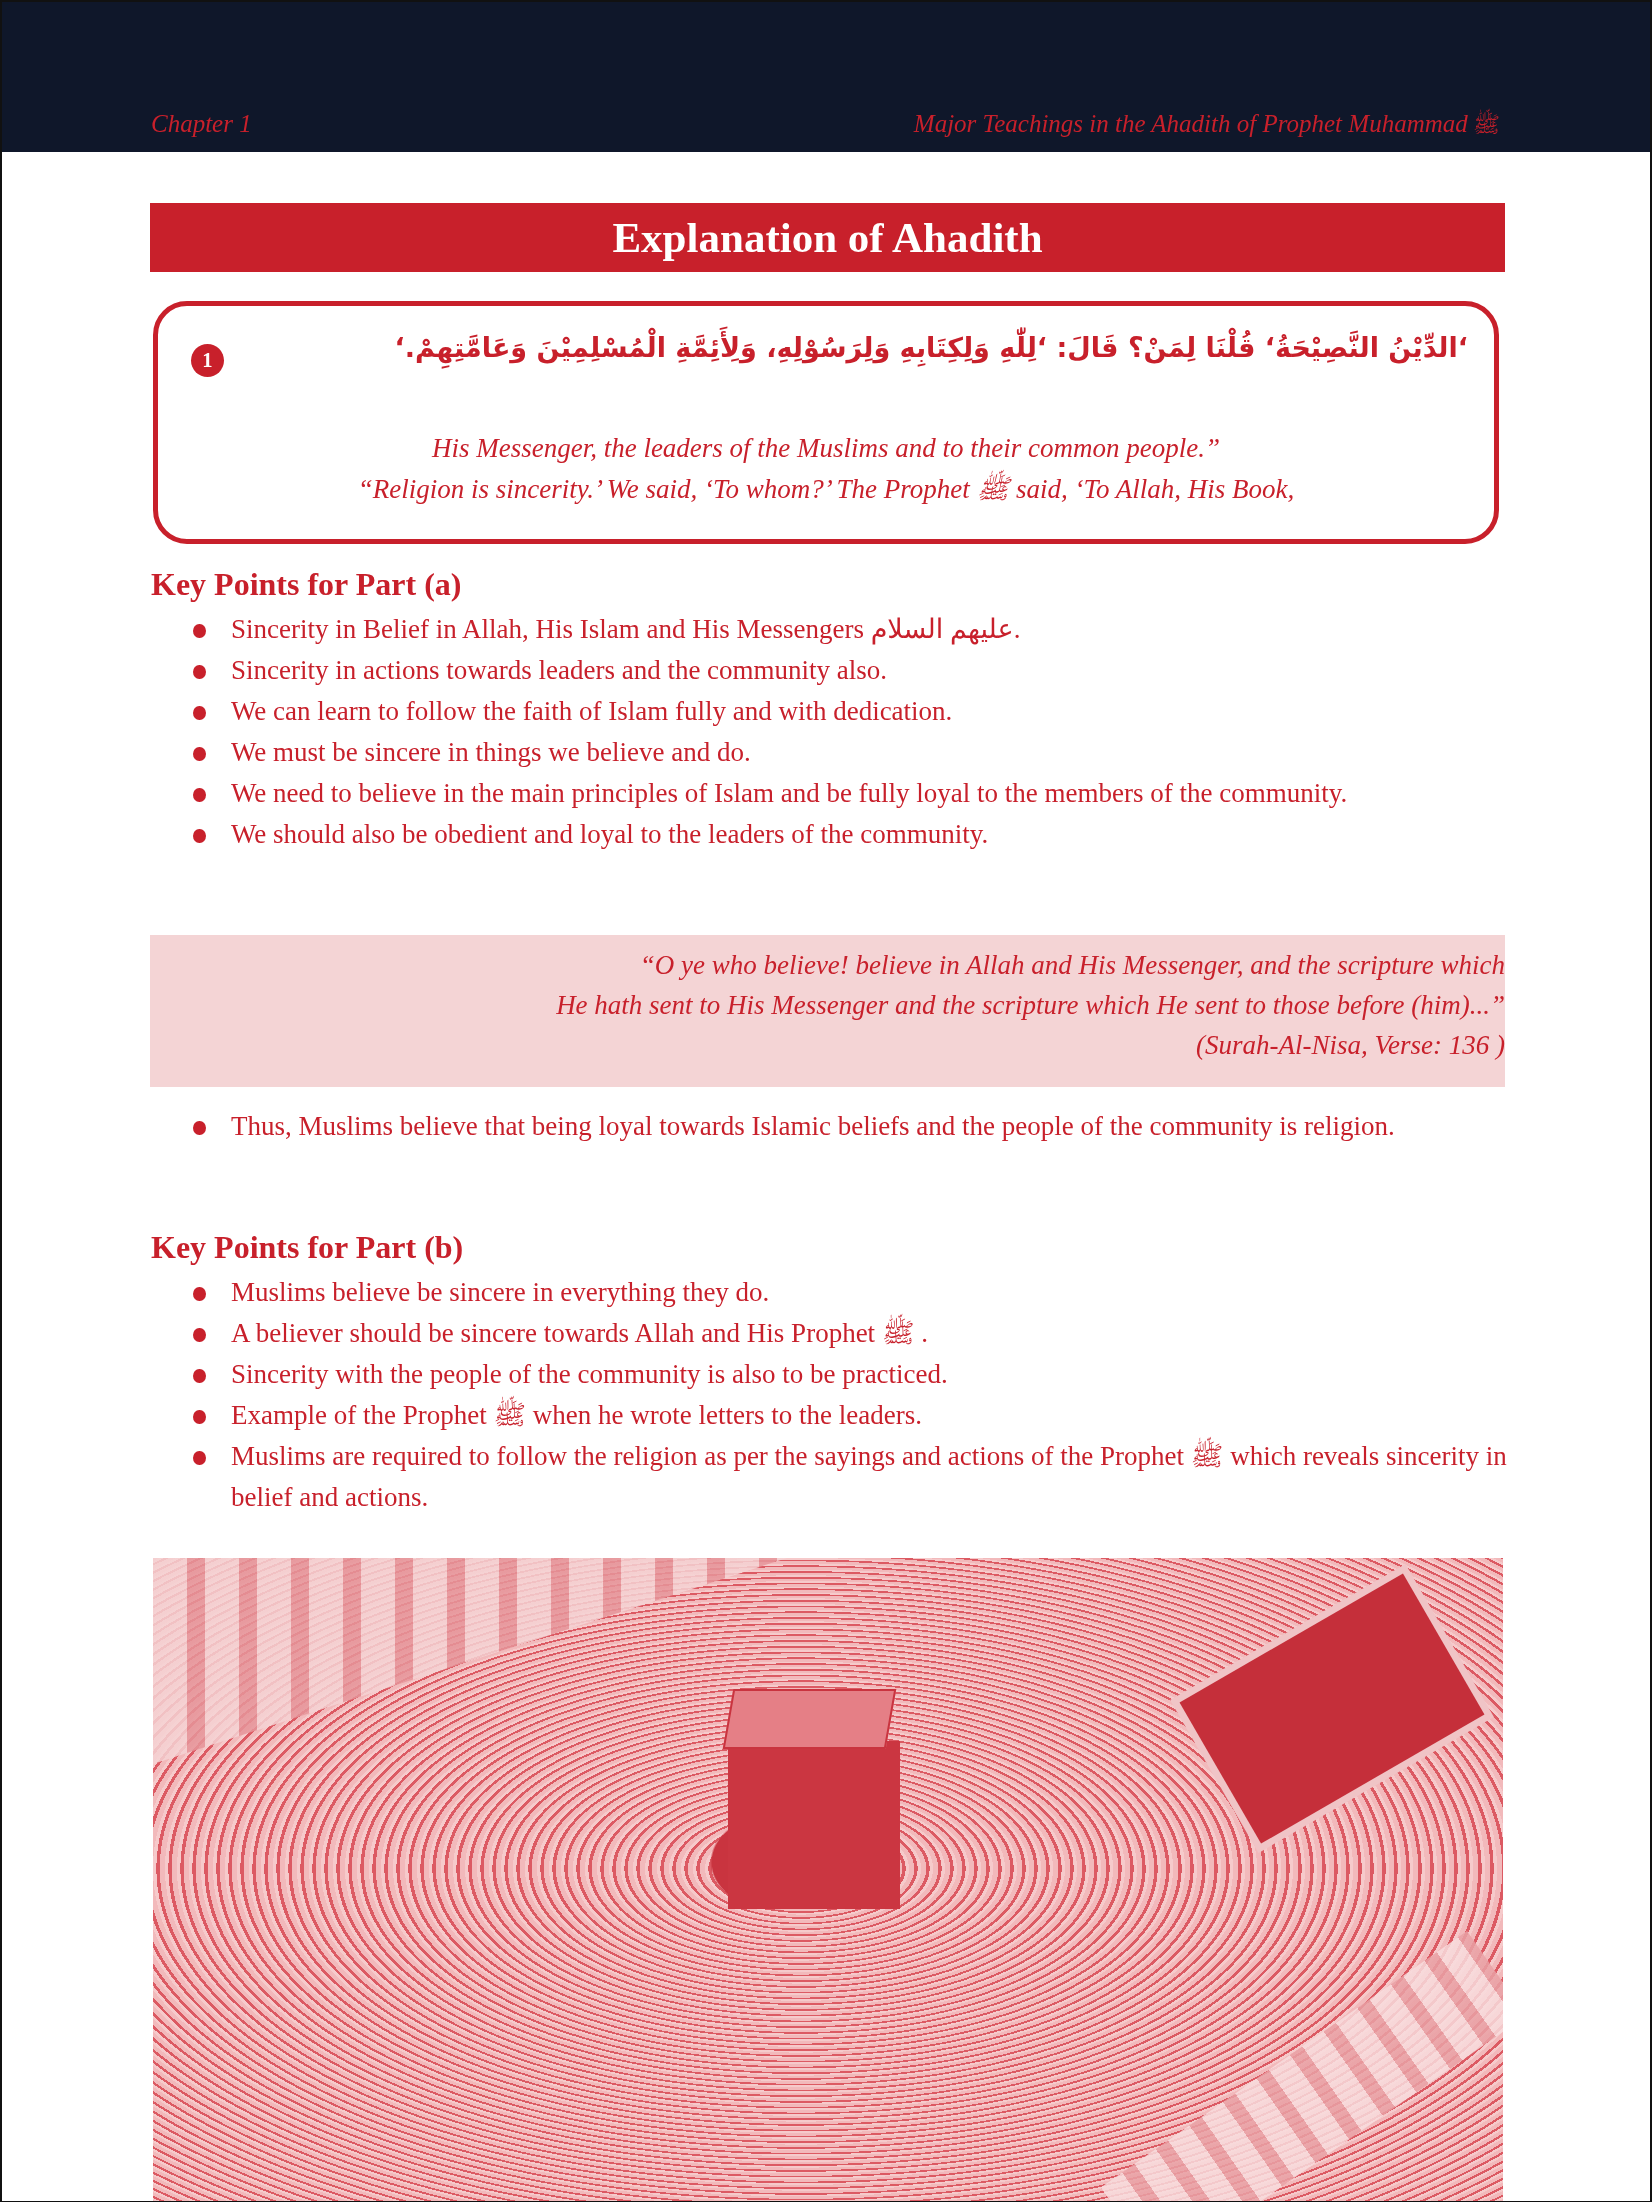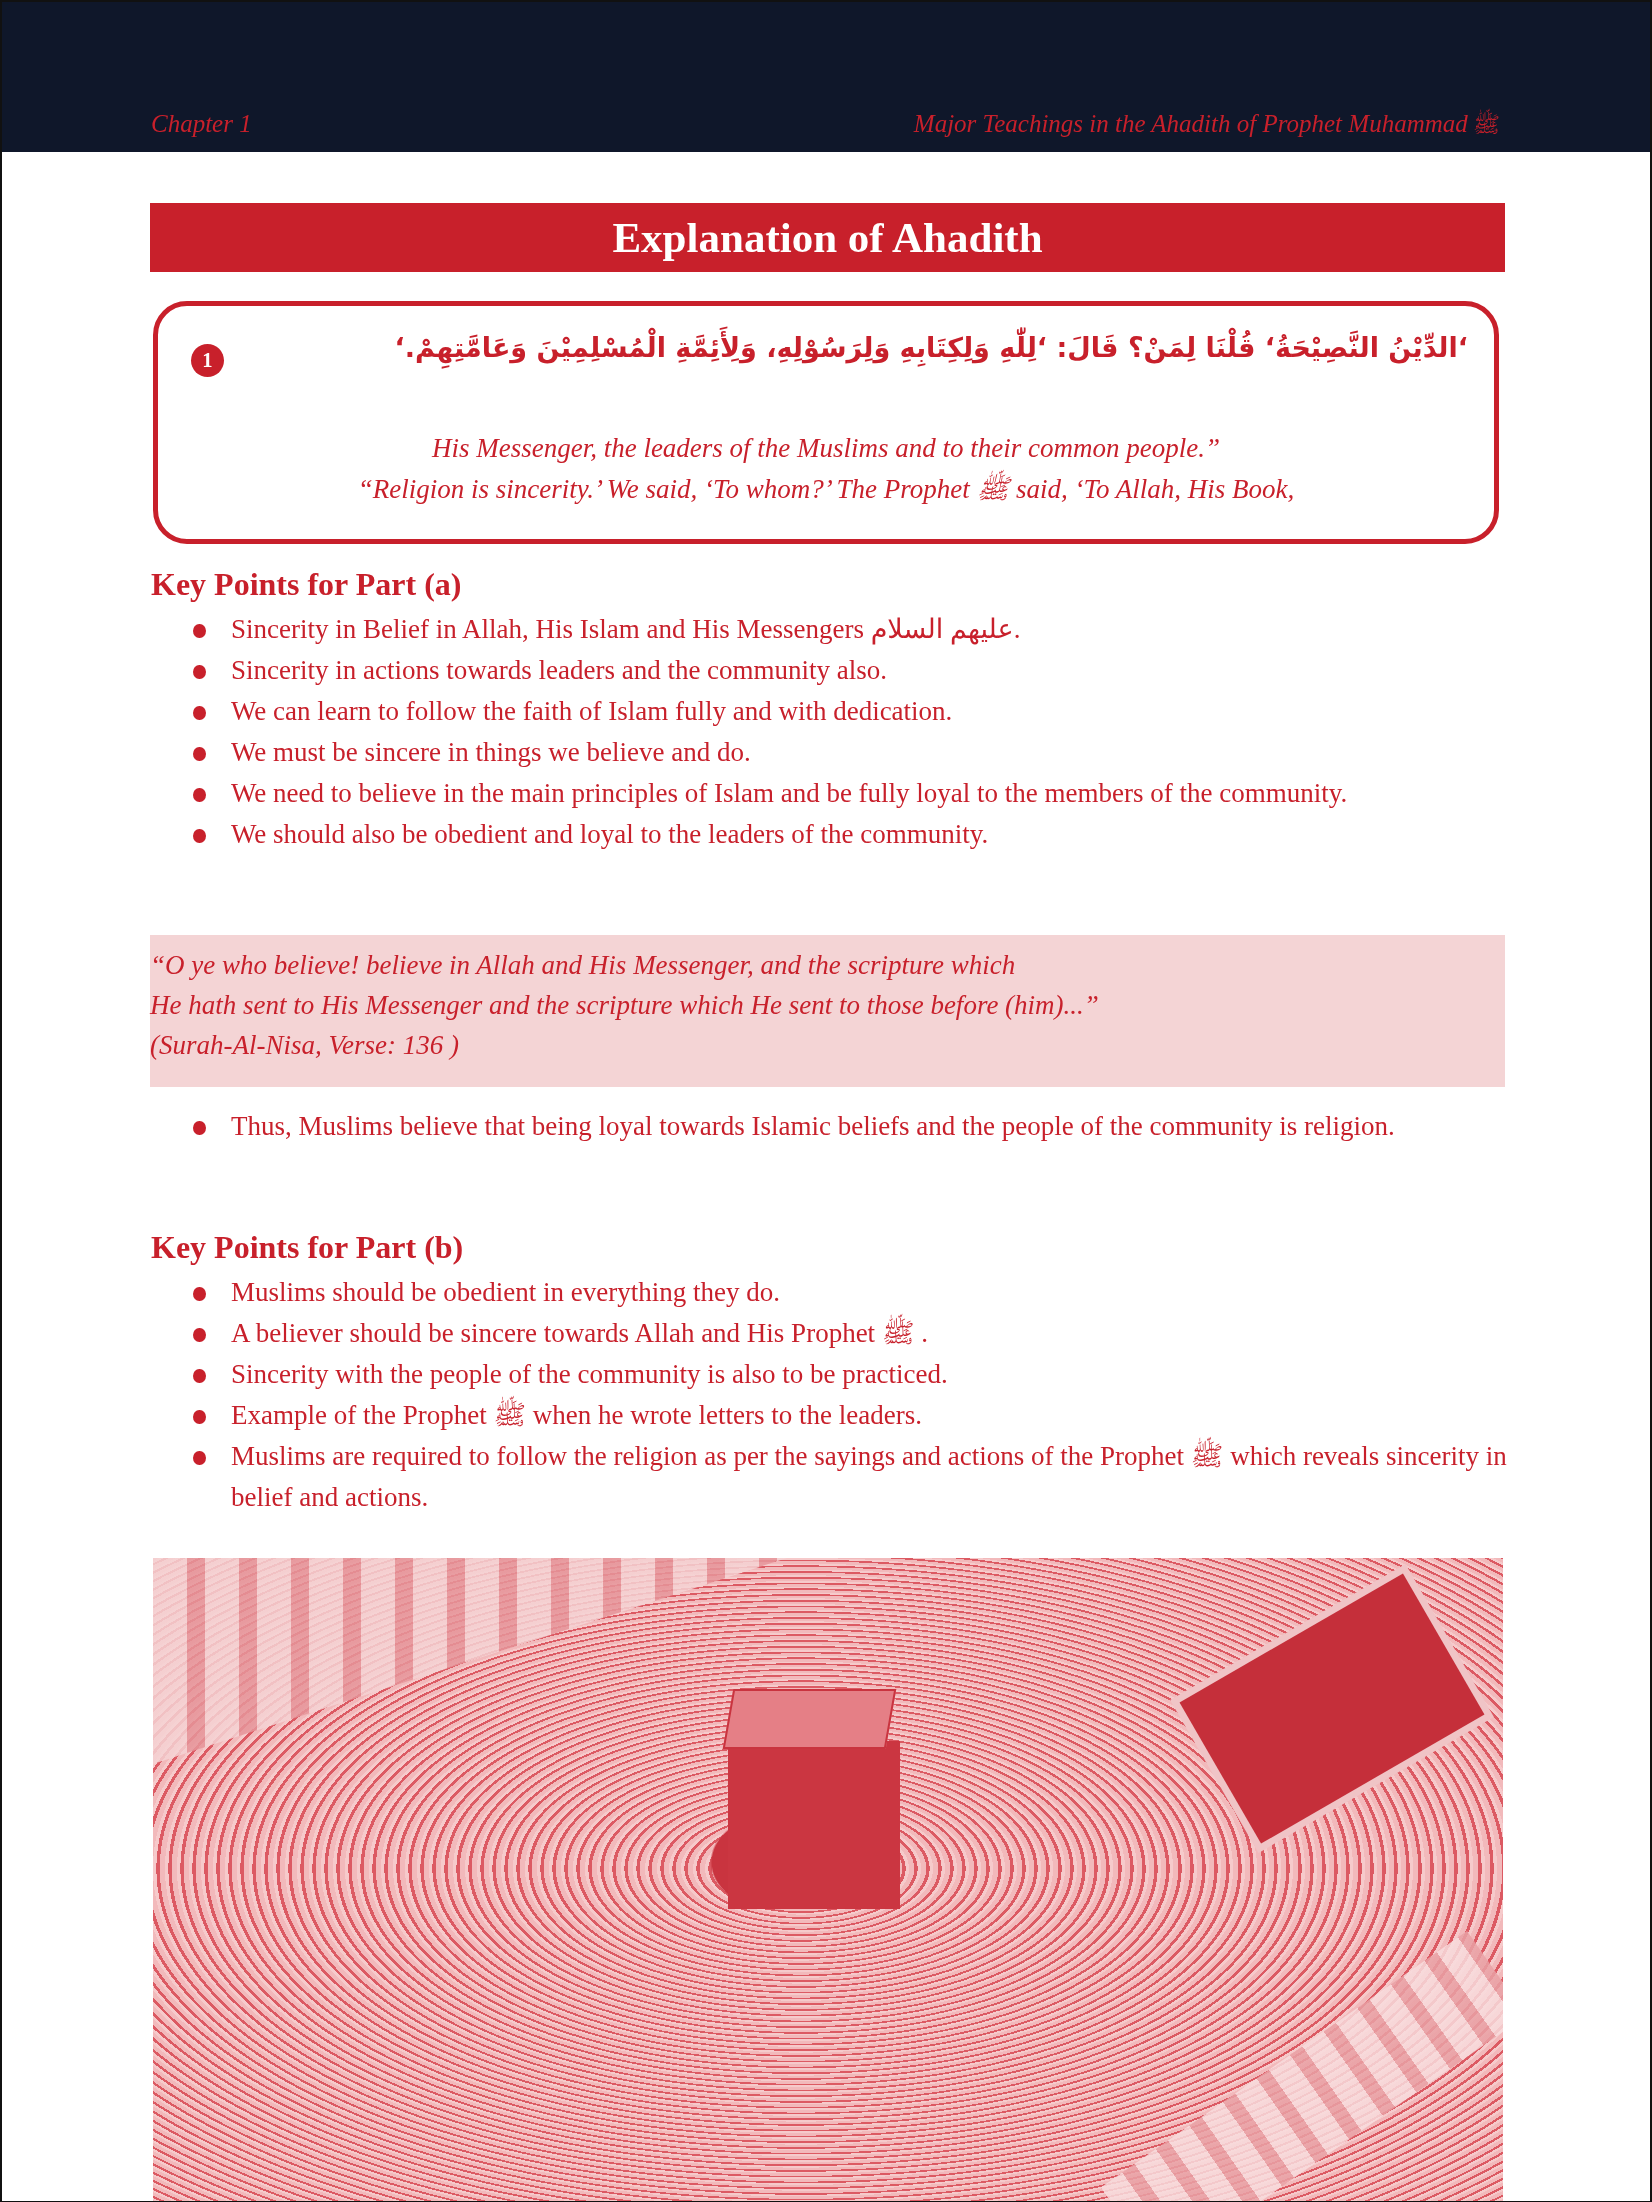--- a/index.html
+++ b/index.html
@@ -64,21 +64,21 @@
   }
   ul.bullets li {
     position: relative; padding-left: 38px; font-size: 27px; line-height: 41px; color: #c8202b;
   }
   ul.bullets li .dot {
     position: absolute; left: 0; top: 14.6px; width: 13px; height: 14.6px; border-radius: 50%;
     background: #c8202b;
   }
   .quote-box {
     position: absolute; left: 148px; top: 933px; width: 1355px; height: 152px;
-    background: #f4d4d5; text-align: left; box-sizing: border-box; padding-top: 10.3px;
+    background: #f4d4d5; text-align: right; box-sizing: border-box; padding-top: 10.3px;
   }
   .quote-box p {
     margin: 0; font-style: italic; font-size: 27px; line-height: 40px; color: #c8202b;
   }
   .photo {
     position: absolute; left: 151px; top: 1556px; width: 1350px; height: 647px; overflow: hidden;
     background:
       radial-gradient(ellipse 103px 77px at 46% 47%, #c9343f 0 60%, transparent 62%),
       repeating-radial-gradient(ellipse at 48% 48%, #f2b9bb 0 5.2px, #dc5a63 5.2px 8.6px, #f6cacb 8.6px 12px),
       #e07b82;
@@ -148,21 +148,21 @@
     <p>He hath sent to His Messenger and the scripture which He sent to those before (him)...”</p>
     <p>(Surah-Al-Nisa, Verse: 136 )</p>
   </div>
 
   <ul class="bullets" style="top:1104px;">
     <li><span class="dot"></span><span>Thus, Muslims believe that being loyal towards Islamic beliefs and the people of the community is religion.</span></li>
   </ul>
 
   <h2 class="section-heading" style="top:1227px;">Key Points for Part (b)</h2>
   <ul class="bullets" style="top:1270px;">
-    <li><span class="dot"></span><span>Muslims should be obedient in everything they do.</span></li>
+    <li><span class="dot"></span><span>Muslims believe be sincere in everything they do.</span></li>
     <li><span class="dot"></span><span>A believer should be sincere towards Allah and His Prophet ﷺ .</span></li>
     <li><span class="dot"></span><span>Sincerity with the people of the community is also to be practiced.</span></li>
     <li><span class="dot"></span><span>Example of the Prophet ﷺ when he wrote letters to the leaders.</span></li>
     <li><span class="dot"></span><span>Muslims are required to follow the religion as per the sayings and actions of the Prophet ﷺ which reveals sincerity in belief and actions.</span></li>
   </ul>
 
   <div class="photo" title="Aerial view of worshippers around the Kaaba, red duotone">
     <div class="colonnade-tl"></div>
     <div class="dark-patch"></div>
     <div class="colonnade-br"></div>

